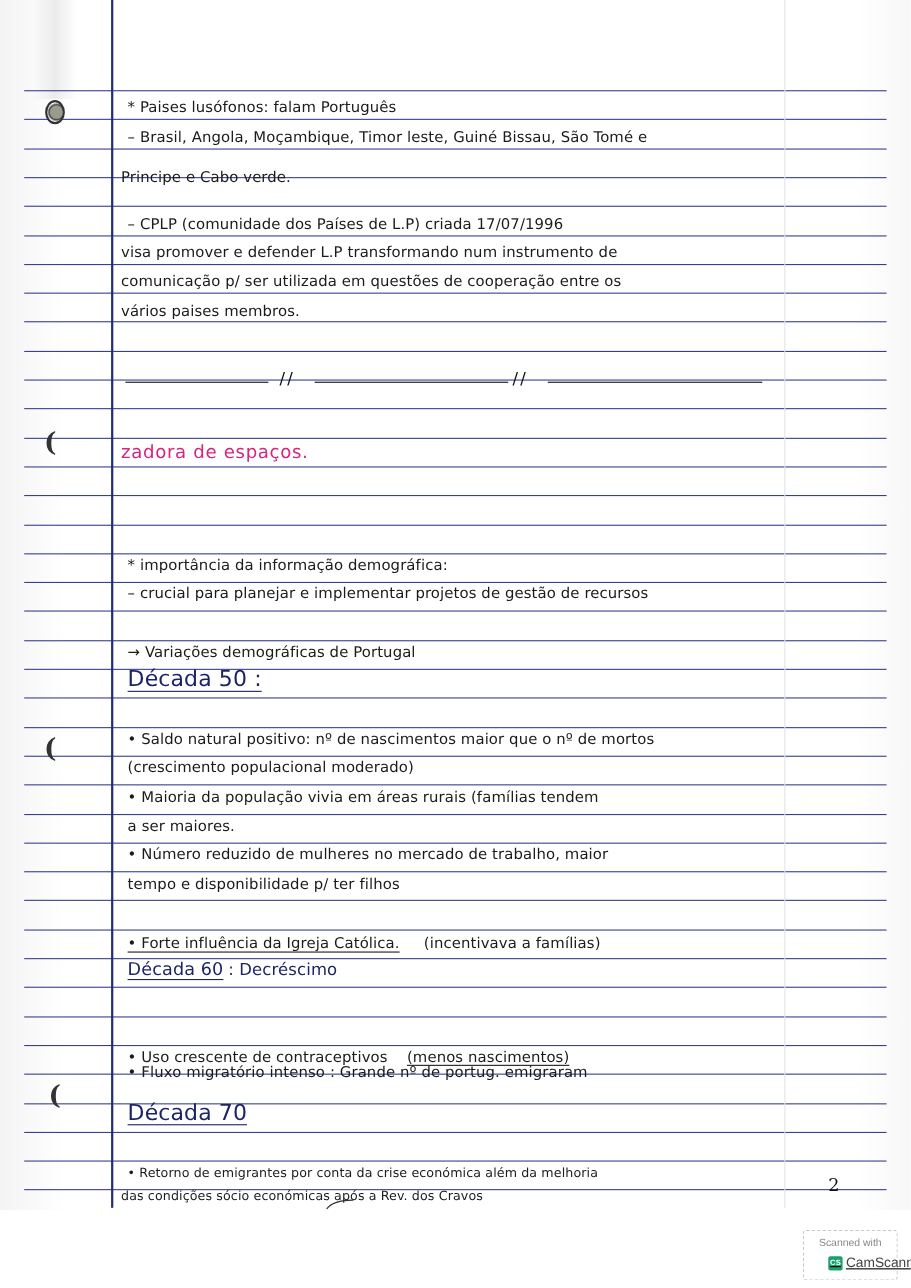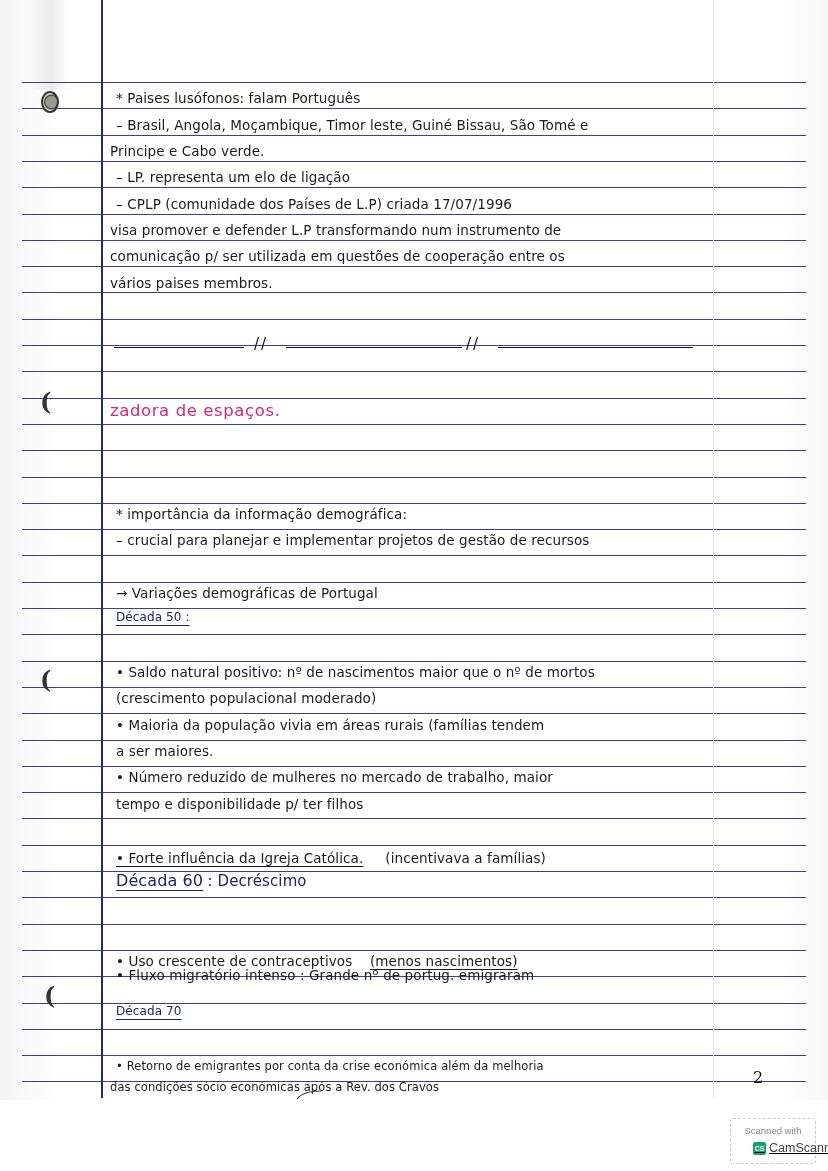--- a/index.html
+++ b/index.html
@@ -41,21 +41,21 @@
     .line-text {
       position: absolute; left: 116px; white-space: nowrap;
       font-family: "DejaVu Sans", sans-serif;
       font-size: 13.5px; line-height: 18px; color: #1b1b1b;
       letter-spacing: 0.1px;
     }
     .line-text.cont { left: 110px; }
     .pink { color: #d6247f; font-size: 16.5px; letter-spacing: 0.6px; }
     .pink .big { font-size: 22px; letter-spacing: 1px; }
     .maroon { color: #7a1626; font-size: 14px; }
-    .heading { color: #1d2466; font-size: 12px; text-decoration: underline; text-underline-offset: 4px; text-decoration-thickness: 1.3px; }
+    .heading { color: #1d2466; font-size: 20px; text-decoration: underline; text-underline-offset: 4px; text-decoration-thickness: 1.3px; }
     .u { text-decoration: underline; text-underline-offset: 3px; }
     .divider {
       position: absolute; top: 335px; left: 114px; width: 580px; height: 20px;
     }
     .divider .seg { position: absolute; top: 12px; height: 0; border-top: 1.8px solid #111; }
     .divider .mark { position: absolute; top: 0; font-size: 15px; line-height: 18px; color: #111; letter-spacing: 2px; }
     .page-num {
       position: absolute; left: 753px; top: 1068px;
       font-family: "DejaVu Serif", serif; font-size: 16px; color: #111;
     }
@@ -124,22 +124,21 @@
   <div class="faint-vline"></div>
   <div class="margin-line"></div>
 
   <div class="ring first" style="left:41px; top:91px;"></div>
   <div class="ring" style="left:40px; top:392px;">(</div>
   <div class="ring" style="left:40px; top:670px;">(</div>
   <div class="ring" style="left:44px; top:986px;">(</div>
 
   <div class="line-text" style="top:89px;">* Paises lusófonos: falam Português</div>
   <div class="line-text" style="top:116px;">– Brasil, Angola, Moçambique, Timor leste, Guiné Bissau, São Tomé e</div>
-  <div class="line-text cont" style="top:142px;">Principe e Cabo verde.</div>
-  <div class="line-text" style="top:168px;">– LP. representa um elo de ligação</div>
+  <div class="line-text cont" style="top:152px;">Principe e Cabo verde.</div>
   <div class="line-text" style="top:195px;">– CPLP (comunidade dos Países de L.P) criada 17/07/1996</div>
   <div class="line-text cont" style="top:221px;">visa promover e defender L.P transformando num instrumento de</div>
   <div class="line-text cont" style="top:247px;">comunicação p/ ser utilizada em questões de cooperação entre os</div>
   <div class="line-text cont" style="top:274px;">vários paises membros.</div>
 
   <div class="divider">
     <div class="seg" style="left:0; width:130px;"></div>
     <span class="mark" style="left:140px;">//</span>
     <div class="seg" style="left:172px; width:176px;"></div>
     <span class="mark" style="left:352px;">//</span>

